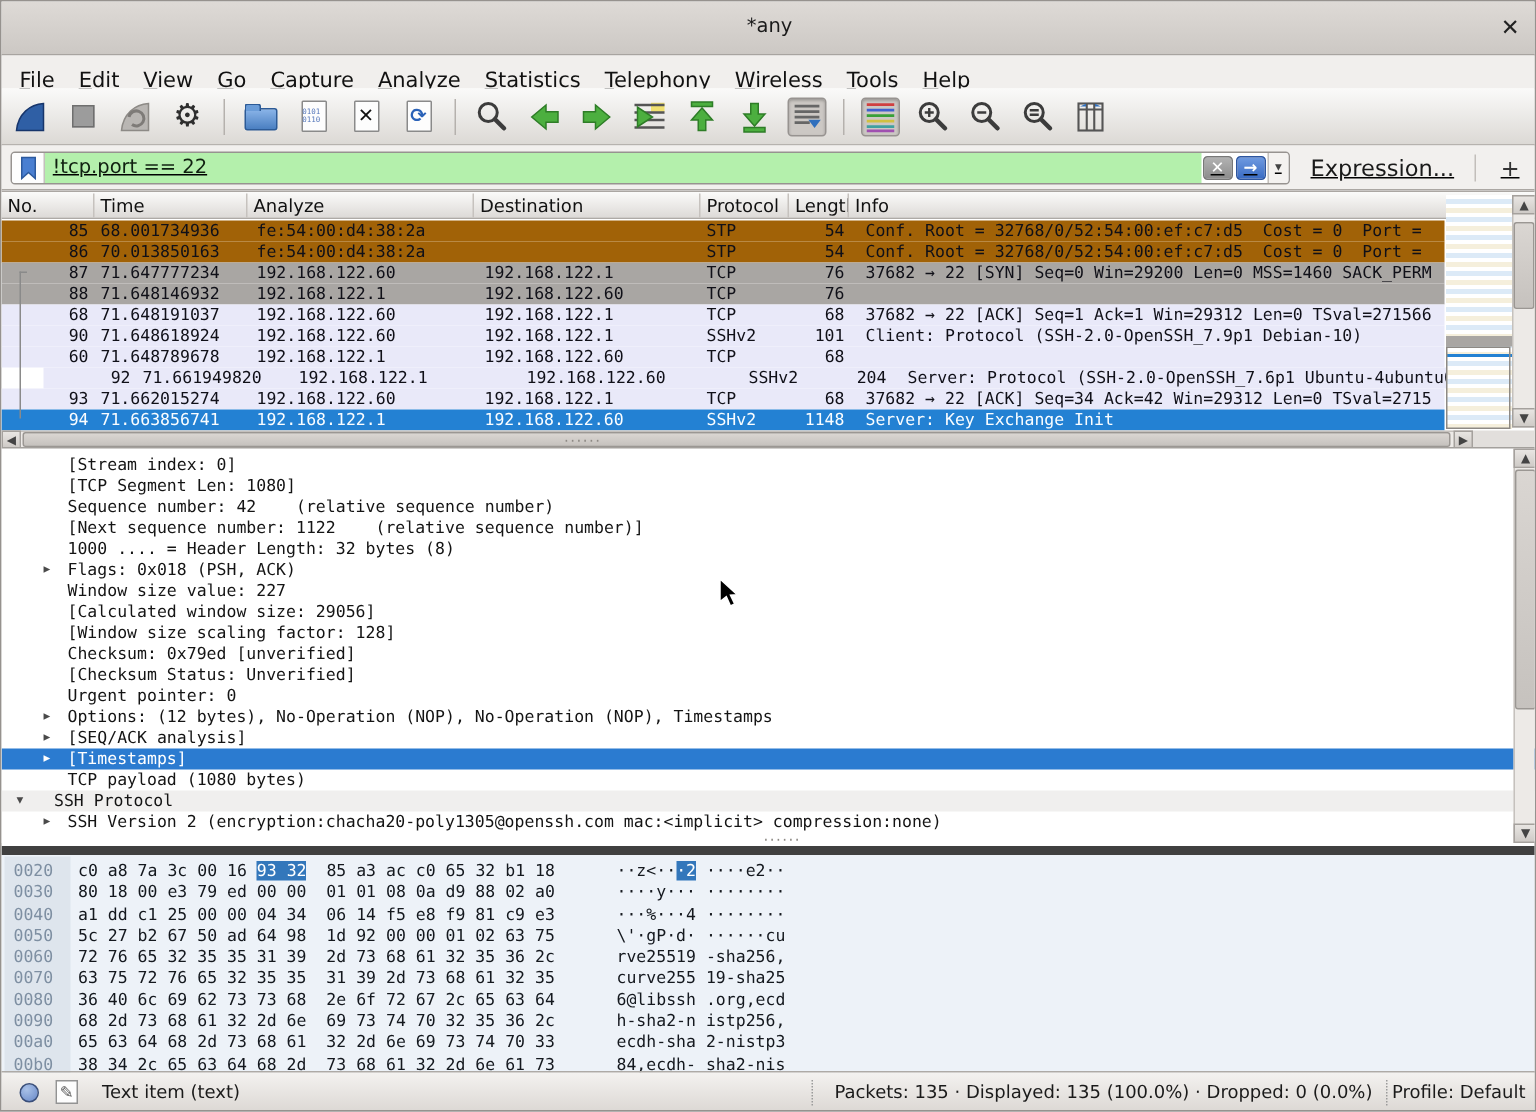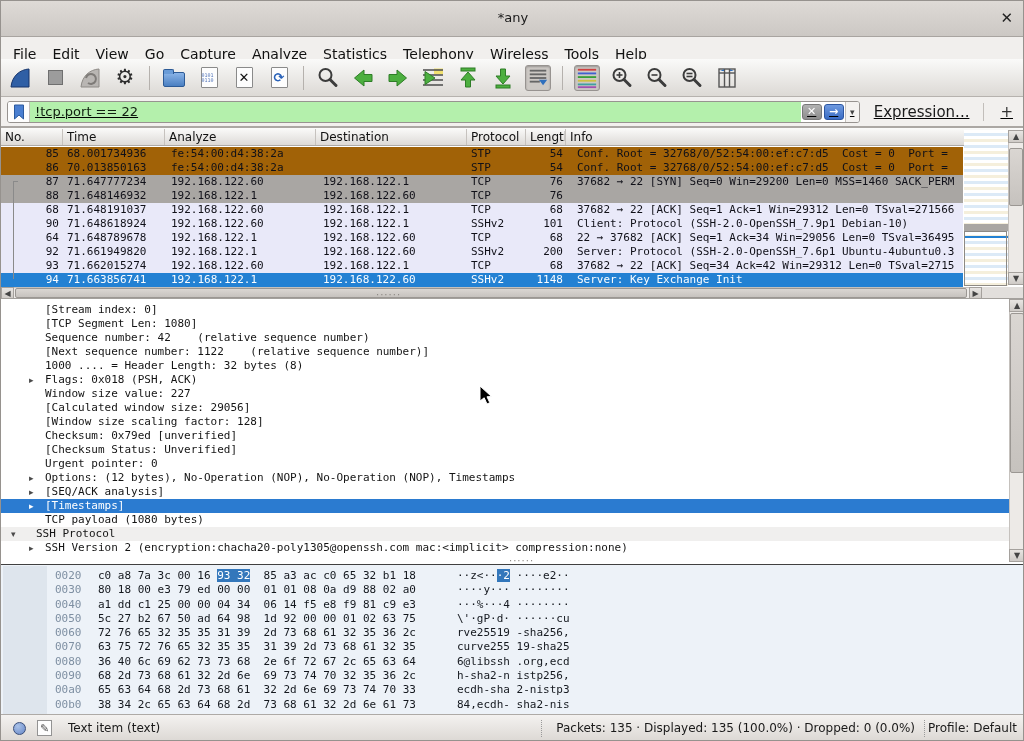--- a/index.html
+++ b/index.html
@@ -112,21 +112,21 @@
   .dline.sel .tri{color:#fff;}
   .dline.shade{background:#f0efee;}
   #dt-vup{left:1008px;top:298px;width:16px;height:13px;position:absolute;}
   #dt-vtrack{left:1008px;top:298px;width:16px;height:263px;}
   #dt-vdn{left:1008px;top:548px;width:16px;height:13px;}
   #dt-vthumb{left:1009px;top:312px;width:14px;height:160px;}
   .grip{position:absolute;color:#8d8984;font-size:10px;letter-spacing:1px;line-height:4px;}
 
   
   #hexpane{position:absolute;left:0;top:563px;width:1024px;height:150px;background:#edf2f8;
-    border-top:1px solid #404040;padding-top:4px;padding-left:46px;}
+    border-top:6px solid #404040;padding-top:4px;}
   #offcol{position:absolute;left:2px;top:1px;width:44px;height:148px;background:#dee5ed;}
   .hrow{position:relative;height:14.3px;line-height:14.3px;font-size:11px;white-space:pre;
     font-family:"DejaVu Sans Mono","Liberation Mono",monospace;color:#14181e;}
   .hrow .off{position:absolute;left:8px;color:#7e8fa2;}
   .hrow .hx{position:absolute;left:51px;}
   .hrow .asc{position:absolute;left:410px;}
   .hl{background:#3377bb;color:#fff;}
   .hl:empty{display:none;}
 
   
@@ -334,22 +334,22 @@
       <span class="hcell" style="left:525px;width:40px;">Length</span>
       <span class="hcell" style="left:565px;width:442px;border-right:none;">Info</span>
     </div>
 
     <div class="prow mono r-white" style="top:19px;"><span class="c-no">85</span><span class="c-time">68.001734936</span><span class="c-src">fe:54:00:d4:38:2a</span><span class="c-dst"></span><span class="c-proto">STP</span><span class="c-len">54</span><span class="c-info">Conf. Root = 32768/0/52:54:00:ef:c7:d5  Cost = 0  Port =</span></div>
     <div class="prow mono r-white" style="top:33px;"><span class="c-no">86</span><span class="c-time">70.013850163</span><span class="c-src">fe:54:00:d4:38:2a</span><span class="c-dst"></span><span class="c-proto">STP</span><span class="c-len">54</span><span class="c-info">Conf. Root = 32768/0/52:54:00:ef:c7:d5  Cost = 0  Port =</span></div>
     <div class="prow mono r-gray" style="top:47px;"><span class="c-no">87</span><span class="c-time">71.647777234</span><span class="c-src">192.168.122.60</span><span class="c-dst">192.168.122.1</span><span class="c-proto">TCP</span><span class="c-len">76</span><span class="c-info">37682 → 22 [SYN] Seq=0 Win=29200 Len=0 MSS=1460 SACK_PERM</span></div>
     <div class="prow mono r-gray" style="top:61px;"><span class="c-no">88</span><span class="c-time">71.648146932</span><span class="c-src">192.168.122.1</span><span class="c-dst">192.168.122.60</span><span class="c-proto">TCP</span><span class="c-len">76</span></div>
     <div class="prow mono r-lav" style="top:75px;"><span class="c-no">68</span><span class="c-time">71.648191037</span><span class="c-src">192.168.122.60</span><span class="c-dst">192.168.122.1</span><span class="c-proto">TCP</span><span class="c-len">68</span><span class="c-info">37682 → 22 [ACK] Seq=1 Ack=1 Win=29312 Len=0 TSval=271566</span></div>
     <div class="prow mono r-lav" style="top:89px;"><span class="c-no">90</span><span class="c-time">71.648618924</span><span class="c-src">192.168.122.60</span><span class="c-dst">192.168.122.1</span><span class="c-proto">SSHv2</span><span class="c-len">101</span><span class="c-info">Client: Protocol (SSH-2.0-OpenSSH_7.9p1 Debian-10)</span></div>
-    <div class="prow mono r-lav" style="top:103px;"><span class="c-no">64</span><span class="c-time">71.648789678</span><span class="c-src">192.168.122.1</span><span class="c-dst">192.168.122.60</span><span class="c-proto">TCP</span><span class="c-len">68</span><span class="c-info">22 → 37682 [ACK] Seq=1 Ack=34 Win=29056 Len=0 TSval=36495</span></div>
-    <div class="prow mono r-lav" style="top:117px;"><span class="c-no">92</span><span class="c-time">71.661949820</span><span class="c-src">192.168.122.1</span><span class="c-dst">192.168.122.60</span><span class="c-proto">SSHv2</span><span class="c-len">200</span><span class="c-info">Server: Protocol (SSH-2.0-OpenSSH_7.6p1 Ubuntu-4ubuntu0.3</span></div>
+    <div class="prow mono r-lav" style="top:103px;"><span class="c-no">60</span><span class="c-time">71.648789678</span><span class="c-src">192.168.122.1</span><span class="c-dst">192.168.122.60</span><span class="c-proto">TCP</span><span class="c-len">68</span></div>
+    <div class="prow mono r-lav" style="top:117px;margin-left:28px;"><span class="c-no">92</span><span class="c-time">71.661949820</span><span class="c-src">192.168.122.1</span><span class="c-dst">192.168.122.60</span><span class="c-proto">SSHv2</span><span class="c-len">204</span><span class="c-info">Server: Protocol (SSH-2.0-OpenSSH_7.6p1 Ubuntu-4ubuntu0.3</span></div>
     <div class="prow mono r-lav" style="top:131px;"><span class="c-no">93</span><span class="c-time">71.662015274</span><span class="c-src">192.168.122.60</span><span class="c-dst">192.168.122.1</span><span class="c-proto">TCP</span><span class="c-len">68</span><span class="c-info">37682 → 22 [ACK] Seq=34 Ack=42 Win=29312 Len=0 TSval=2715</span></div>
     <div class="prow mono r-sel" style="top:145px;"><span class="c-no">94</span><span class="c-time">71.663856741</span><span class="c-src">192.168.122.1</span><span class="c-dst">192.168.122.60</span><span class="c-proto">SSHv2</span><span class="c-len">1148</span><span class="c-info">Server: Key Exchange Init</span></div>
 
     <div id="stream-bracket" style="top:53px;"></div>
 
     <div id="minimap">
       <div id="mm-gray"></div>
       <div id="mm-blue"></div>
       <div id="mm-frame"></div>
     </div>

